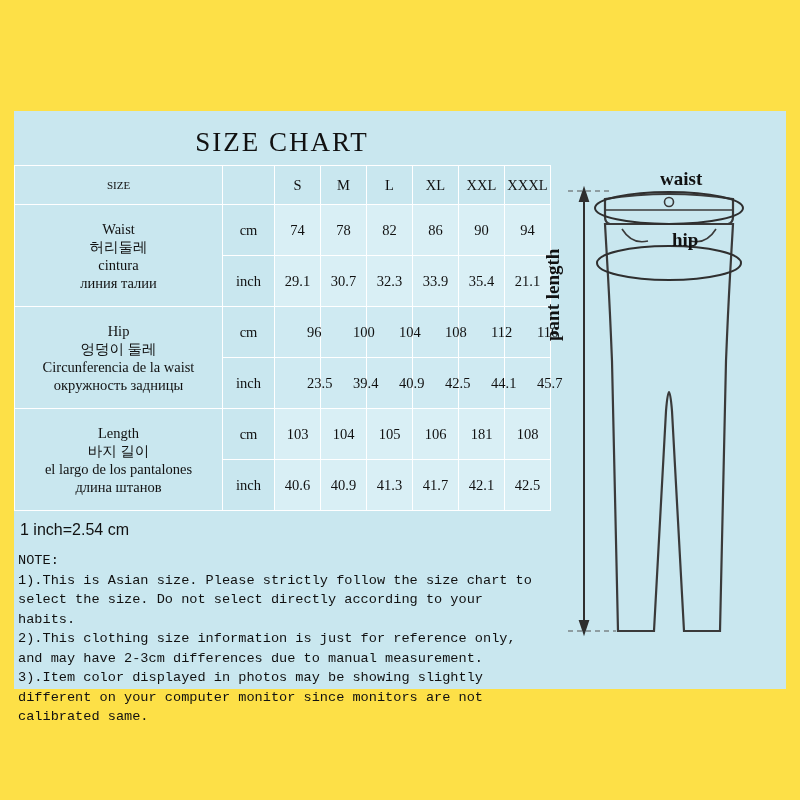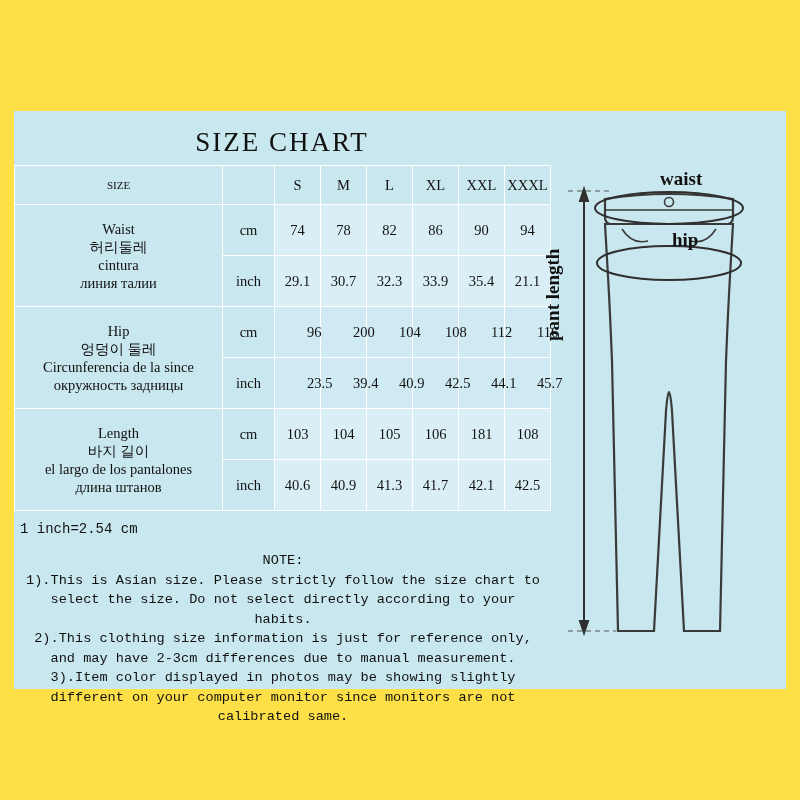--- a/index.html
+++ b/index.html
@@ -92,34 +92,33 @@
     padding-left: 32px;
   }
   col.c-label { width: 208px; }
   col.c-unit  { width: 52px; }
   col.c-val   { width: 46px; }
 
   .conv-note {
     position: absolute;
     left: 6px;
     top: 410px;
-    font-size: 14px;
-    font-family: Liberation Mono, monospace;
+    font-size: 16px;
+    font-family: Liberation Sans, sans-serif;
     color: #111;
   }
   .note-block {
     position: absolute;
     left: 4px;
     top: 440px;
     width: 530px;
     font-size: 13.6px;
     line-height: 19.5px;
     font-family: "Liberation Mono", monospace;
     color: #111;
-    text-align: center;
   }
   .note-block div { white-space: pre-wrap; }
 
   
   .right-col {
     position: absolute;
     left: 536px;
     top: 0;
     width: 236px;
     height: 578px;
@@ -214,26 +213,26 @@
             <td class="val-cell">32.3</td>
             <td class="val-cell">33.9</td>
             <td class="val-cell">35.4</td>
             <td class="val-cell">21.1</td>
           </tr>
 
           <tr>
             <td class="lbl-cell" rowspan="2">
               <div>Hip</div>
               <div>엉덩이 둘레</div>
-              <div>Circunferencia de la since</div>
+              <div>Circunferencia de la waist</div>
               <div>окружность задницы</div>
             </td>
             <td class="unit-cell">cm</td>
             <td class="val-cell alt">96</td>
-            <td class="val-cell alt">200</td>
+            <td class="val-cell alt">100</td>
             <td class="val-cell alt">104</td>
             <td class="val-cell alt">108</td>
             <td class="val-cell alt">112</td>
             <td class="val-cell alt">116</td>
           </tr>
           <tr>
             <td class="unit-cell">inch</td>
             <td class="val-cell alt">23.5</td>
             <td class="val-cell alt">39.4</td>
             <td class="val-cell alt">40.9</td>

